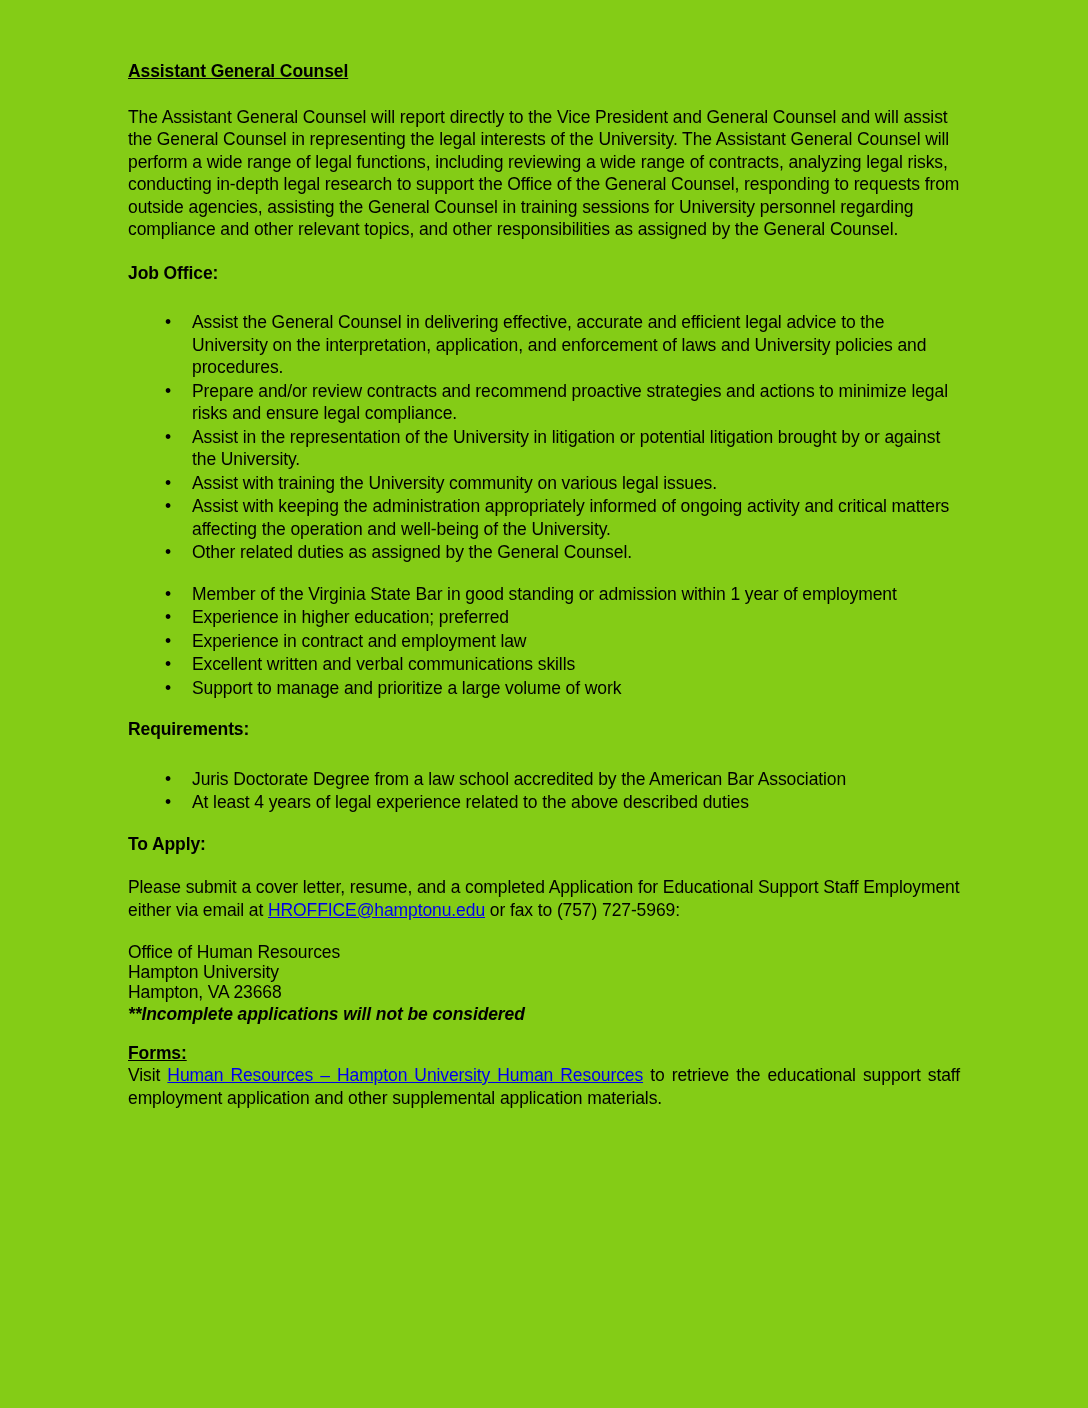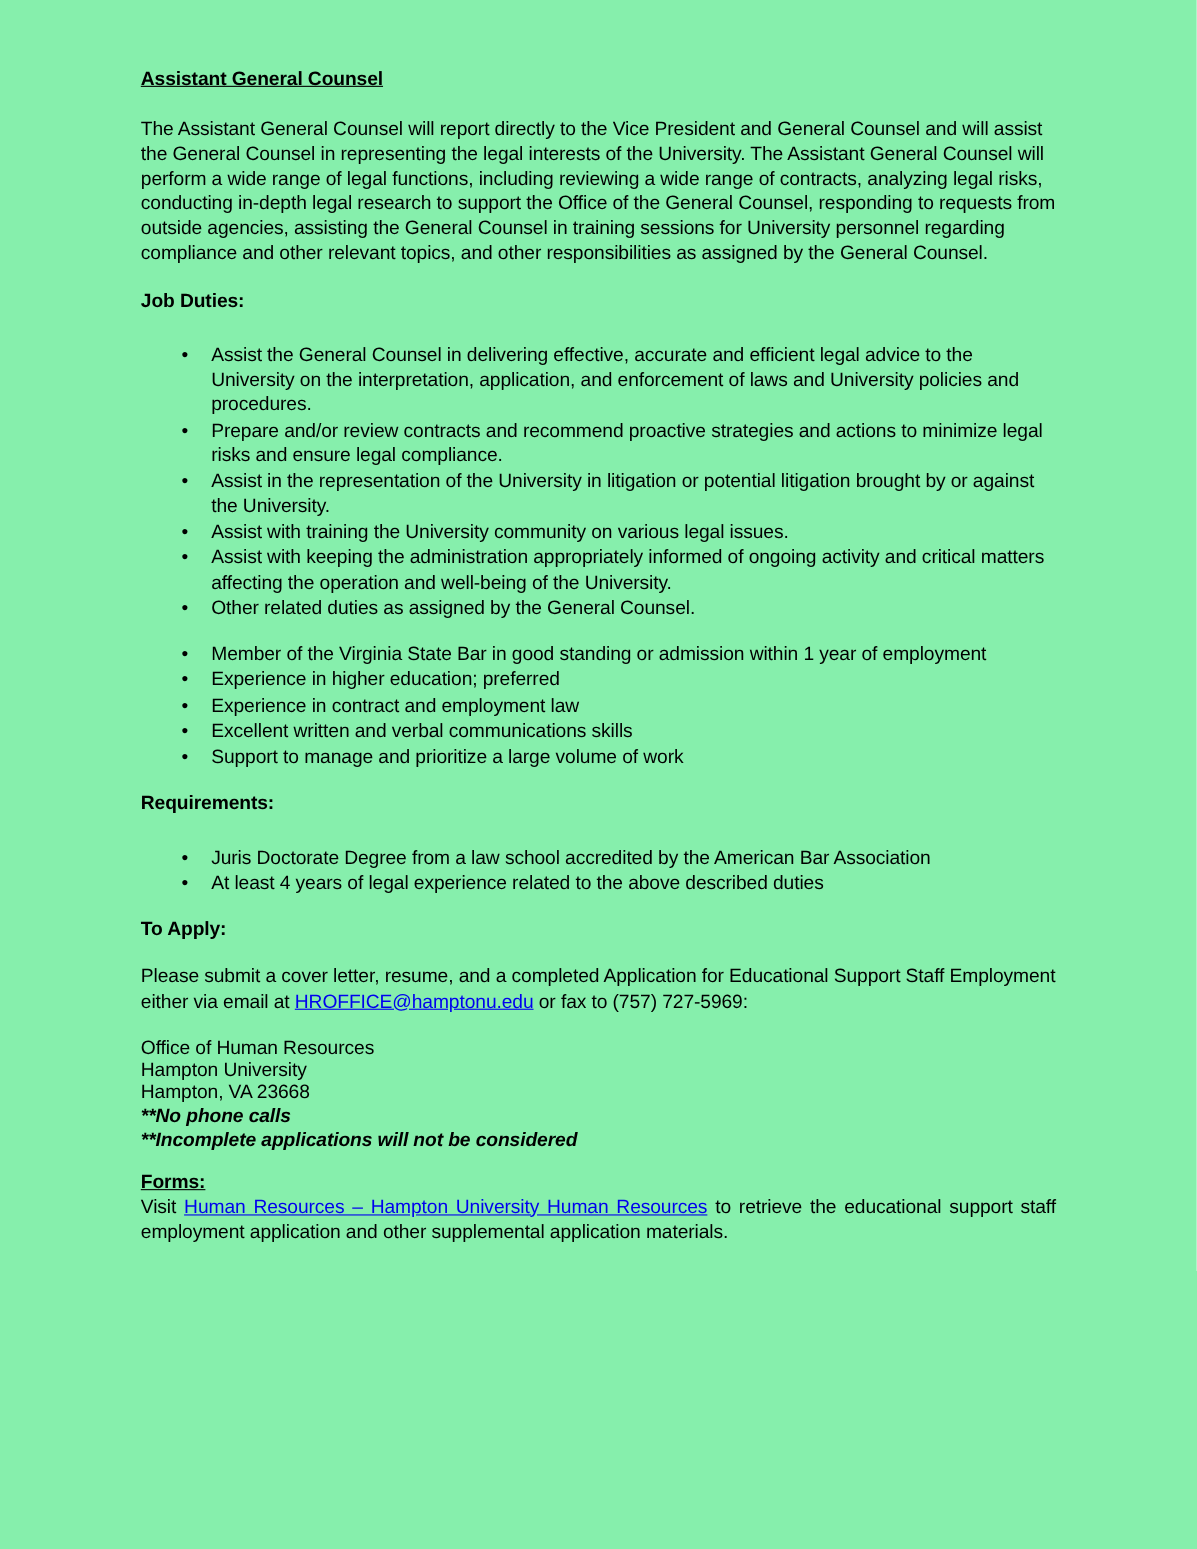--- a/index.html
+++ b/index.html
@@ -6,21 +6,21 @@
     margin: 0;
     padding: 0;
     background: #ffffff;
   }
   .page {
     position: relative;
     width: 1088px;
     height: 1408px;
     box-sizing: border-box;
     padding: 60px 128px 0 128px;
-    background: #86efac;
+    background: #84cc16;
     color: #000000;
     font-family: "Liberation Sans", sans-serif;
     font-size: 17.5px;
     line-height: 22.5px;
     letter-spacing: -0.1px;
     overflow: hidden;
   }
   .title {
     font-size: 17.5px;
     font-weight: bold;
@@ -83,21 +83,21 @@
 </style>
 </head>
 <body>
 
 <div class="page">
 
   <h1 class="title">Assistant General Counsel</h1>
 
   <p class="para">The Assistant General Counsel will report directly to the Vice President and General Counsel and will assist the General Counsel in representing the legal interests of the University. The Assistant General Counsel will perform a wide range of legal functions, including reviewing a wide range of contracts, analyzing legal risks, conducting in-depth legal research to support the Office of the General Counsel, responding to requests from outside agencies, assisting the General Counsel in training sessions for University personnel regarding compliance and other relevant topics, and other responsibilities as assigned by the General Counsel.</p>
 
-  <h2 class="heading gap-list">Job Duties:</h2>
+  <h2 class="heading gap-list">Job Office:</h2>
   <ul class="bullets">
     <li>Assist the General Counsel in delivering effective, accurate and efficient legal advice to the University on the interpretation, application, and enforcement of laws and University policies and procedures.</li>
     <li>Prepare and/or review contracts and recommend proactive strategies and actions to minimize legal risks and ensure legal compliance.</li>
     <li>Assist in the representation of the University in litigation or potential litigation brought by or against the University.</li>
     <li>Assist with training the University community on various legal issues.</li>
     <li>Assist with keeping the administration appropriately informed of ongoing activity and critical matters affecting the operation and well-being of the University.</li>
     <li>Other related duties as assigned by the General Counsel.</li>
   </ul>
 
   <ul class="bullets">
@@ -117,20 +117,19 @@
   <h2 class="heading gap-para">To Apply:</h2>
   <p class="para"><span>Please submit a cover letter, resume, and a completed Application for Educational Support Staff Employment either via email at </span><a class="link">HROFFICE@hamptonu.edu</a><span> or fax to (757) 727-5969:</span></p>
 
   <div class="address">
     <div>Office of Human Resources</div>
     <div>Hampton University</div>
     <div>Hampton, VA 23668</div>
   </div>
 
   <div class="notes">
-    <div class="note">**No phone calls</div>
     <div class="note">**Incomplete applications will not be considered</div>
   </div>
 
   <h2 class="heading underlined">Forms:</h2>
   <p class="para justified"><span>Visit </span><a class="link">Human Resources – Hampton University Human Resources</a><span> to retrieve the educational support staff employment application and other supplemental application materials.</span></p>
 
 </div>
 
 </body></html>

